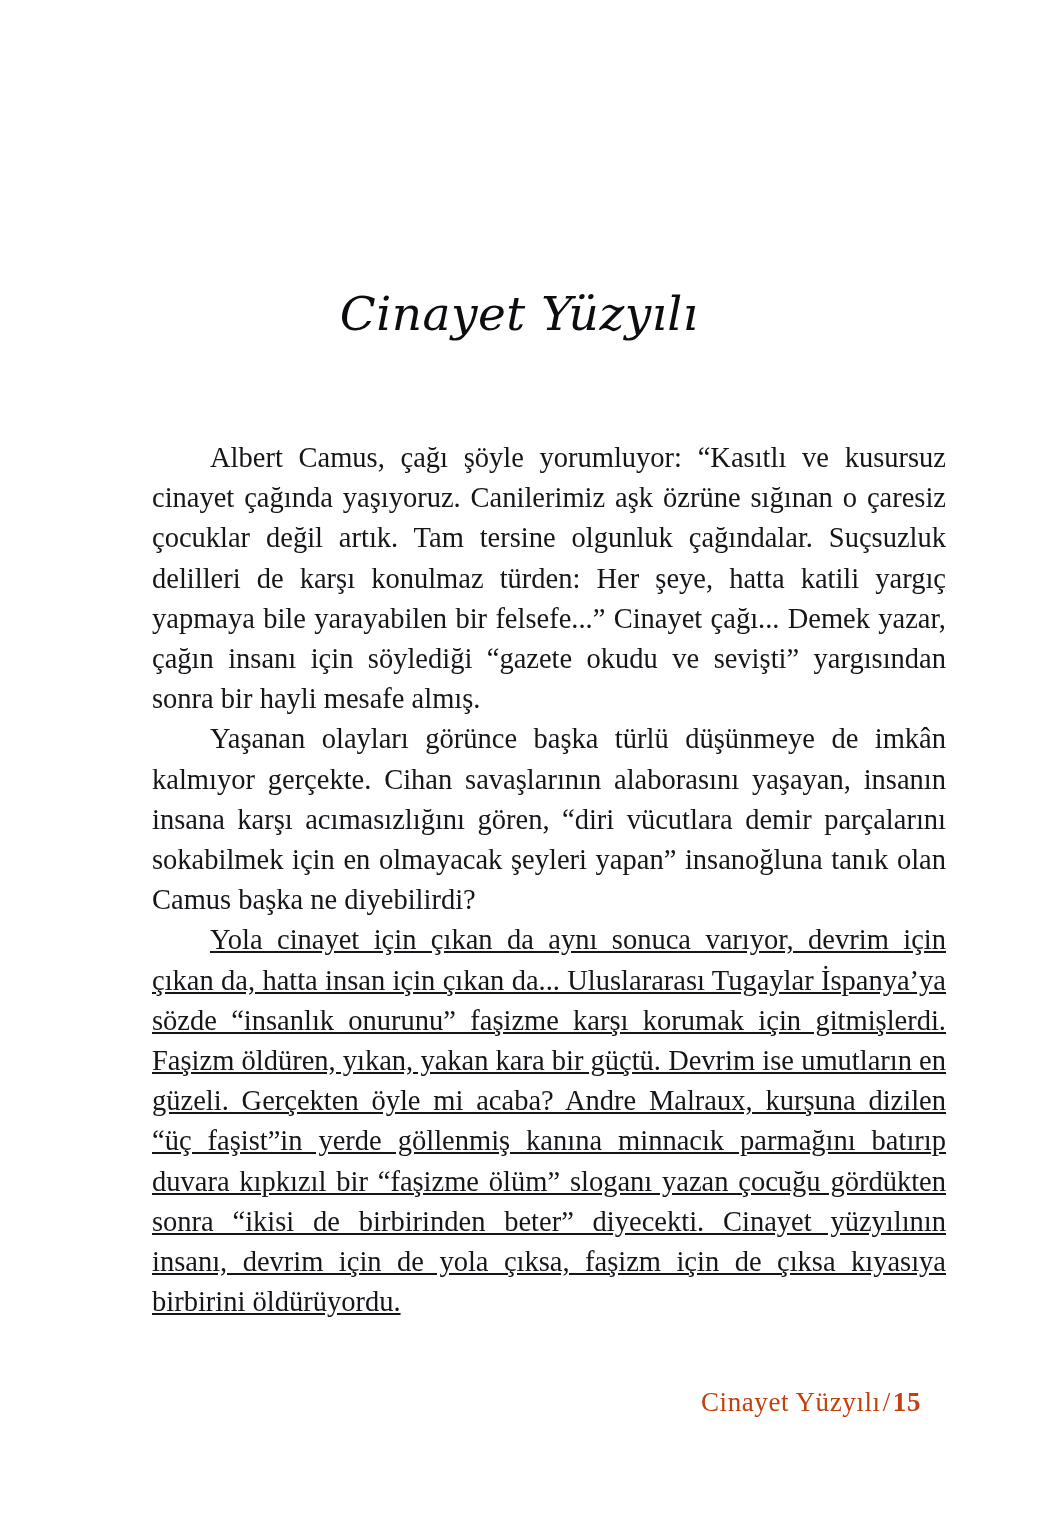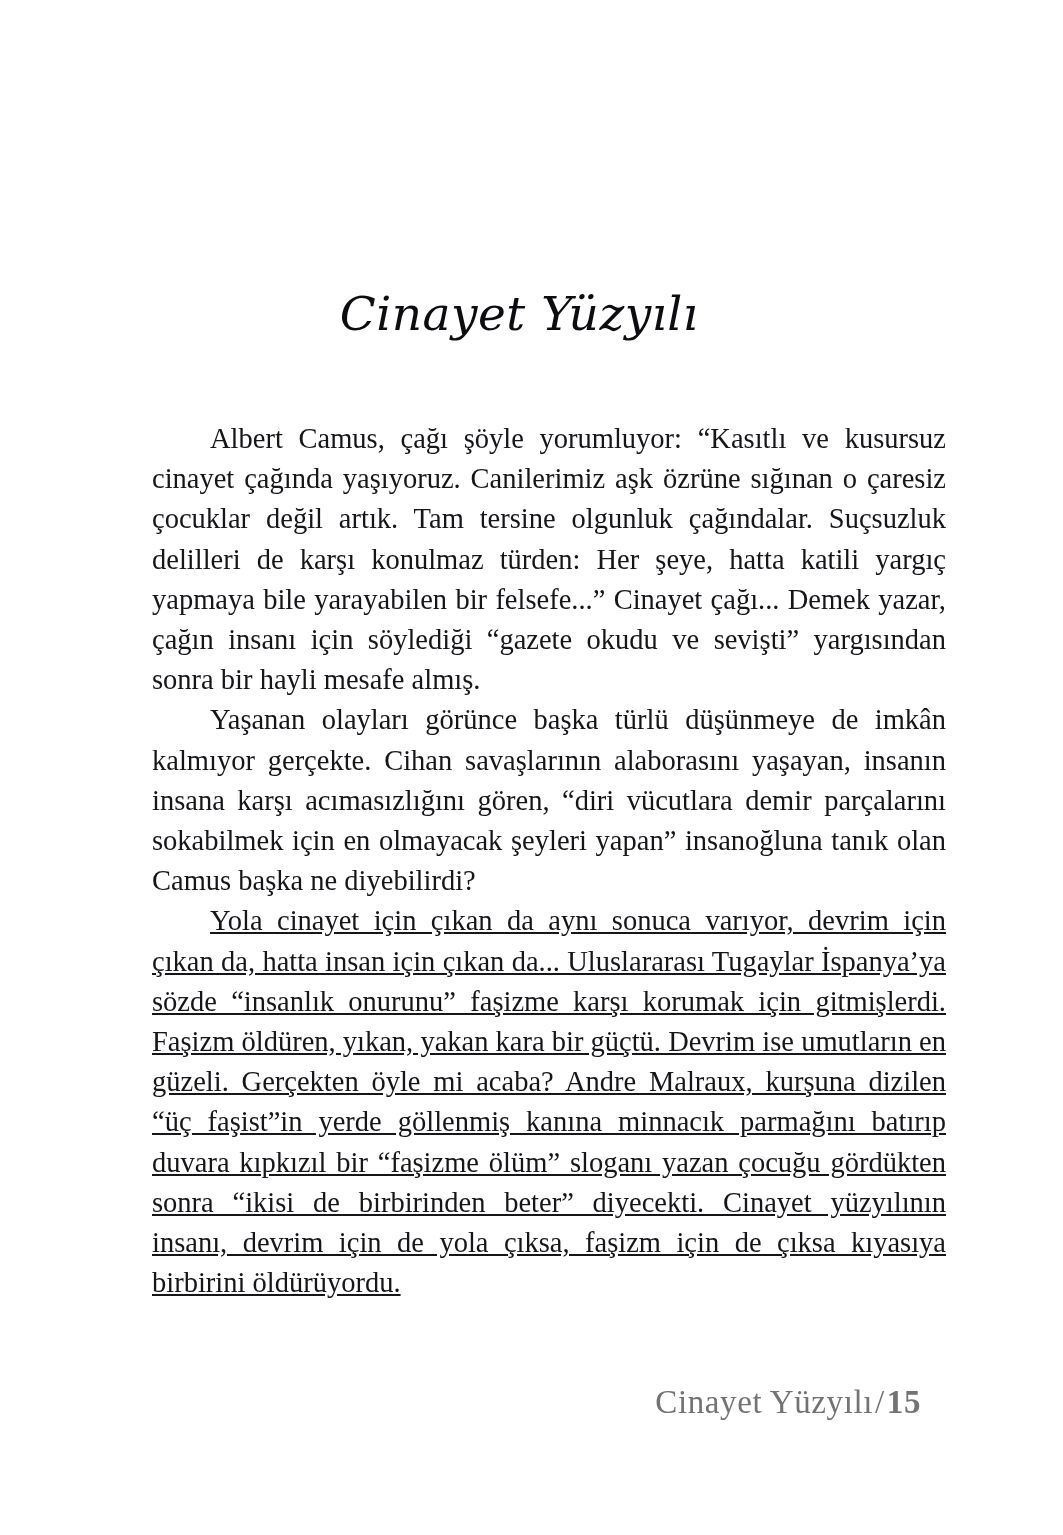--- a/index.html
+++ b/index.html
@@ -25,21 +25,21 @@
     font-style: italic;
     font-weight: 400;
     font-size: 47px;
     line-height: 62px;
     color: #0d0d11;
     letter-spacing: 0.5px;
   }
   .text-block {
     position: absolute;
     left: 152px;
-    top: 419px;
+    top: 438px;
     width: 794px;
   }
   .body-par {
     margin: 0;
     font-family: "Liberation Serif", "DejaVu Serif", serif;
     font-size: 28.5px;
     line-height: 40.2px;
     color: #16161a;
     text-align: justify;
     text-justify: inter-word;
@@ -49,23 +49,23 @@
   }
   .body-par.last-line-natural {
     text-align-last: left;
     text-decoration: underline;
   }
   .footer-line {
     position: absolute;
     right: 117px;
     top: 1385px;
     font-family: "Liberation Serif", "DejaVu Serif", serif;
-    font-size: 33px;
+    font-size: 27px;
     line-height: 34px;
-    color: #737373;
+    color: #c2410c;
     letter-spacing: 0.6px;
     white-space: nowrap;
   }
   .footer-sep {
     padding: 0 2px;
   }
   .footer-pageno {
     font-weight: 700;
   }
 </style>

